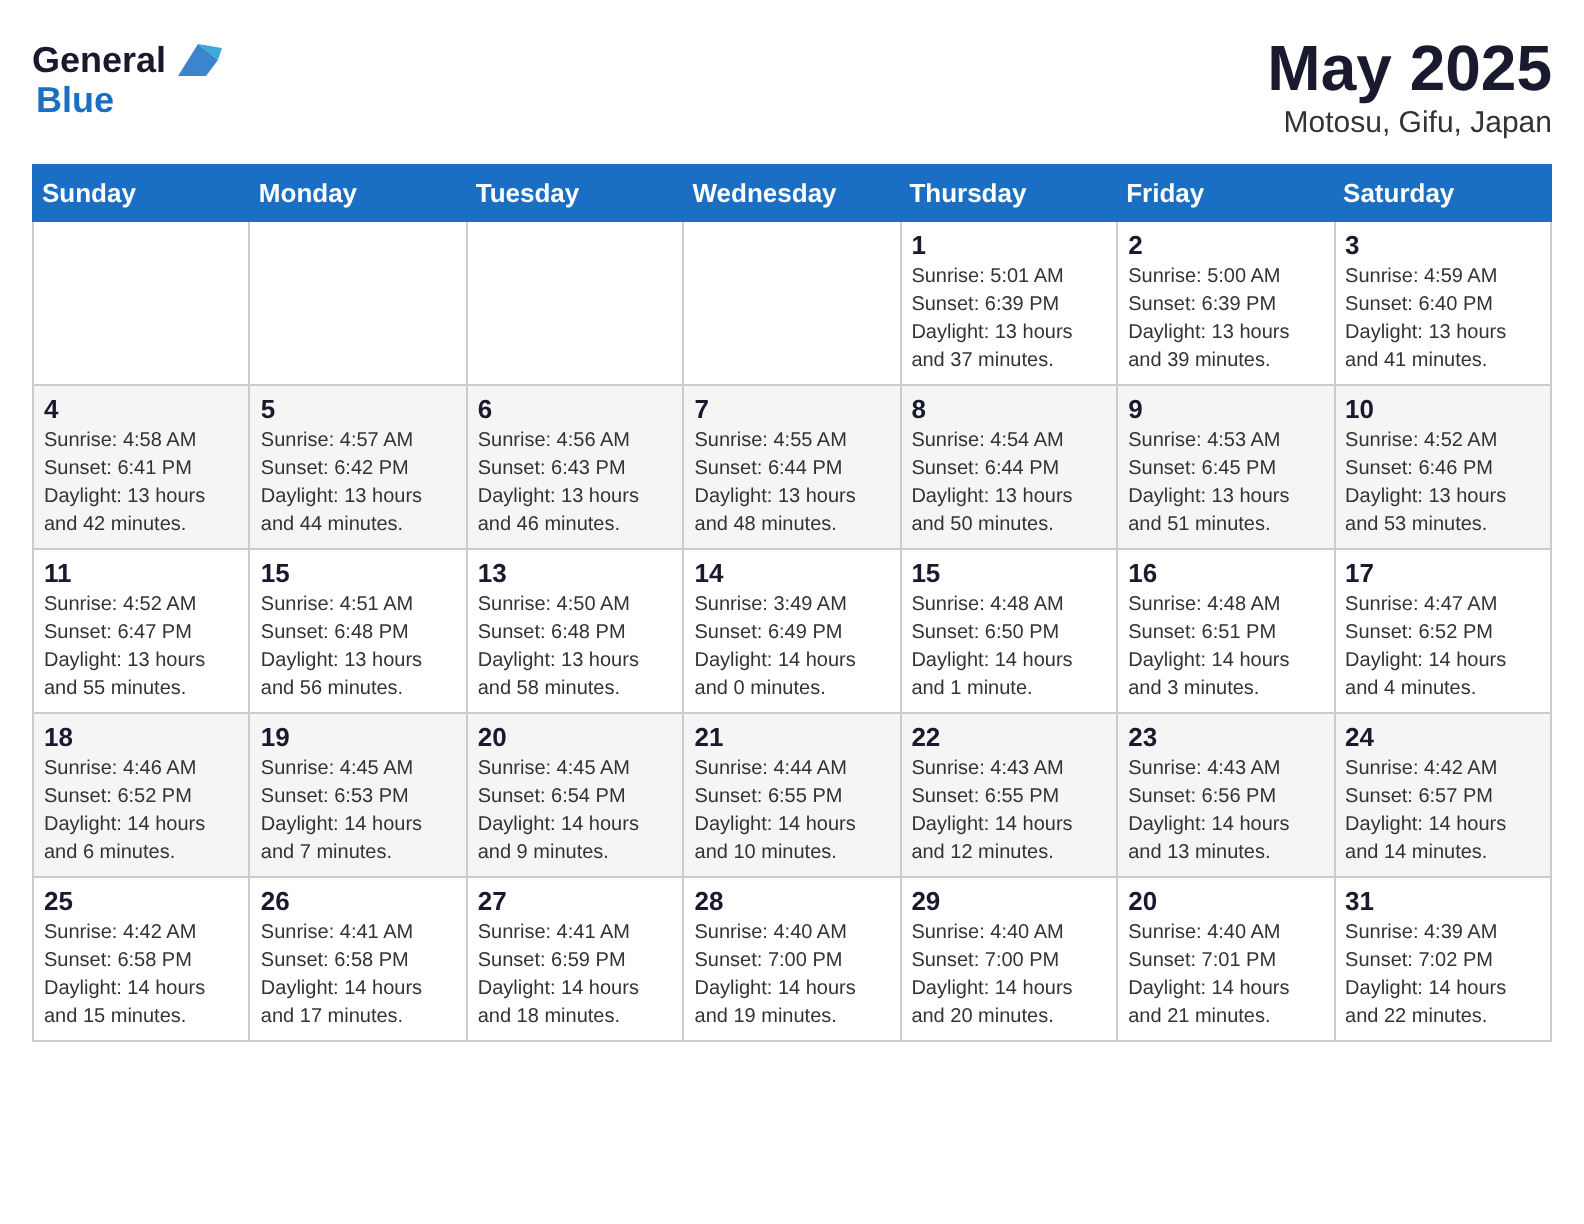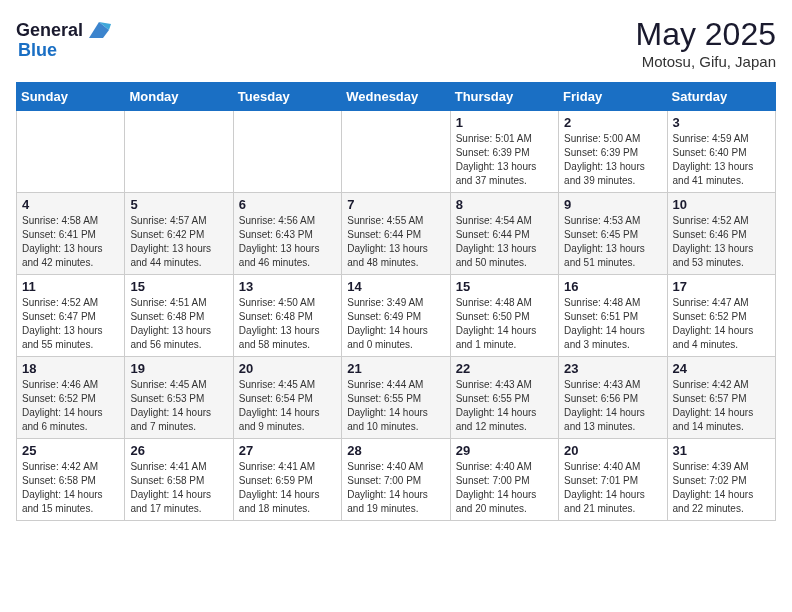--- a/index.html
+++ b/index.html
@@ -34,21 +34,21 @@
     .logo-icon {
       width: 28px;
       height: 28px;
       margin-left: 2px;
     }
     .title-area {
       text-align: right;
     }
     .month-year {
       font-size: 32px;
-      font-weight: normal;
+      font-weight: bold;
       color: #1a1a2e;
     }
     .location {
       font-size: 15px;
       color: #333;
     }
     .calendar {
       width: 100%;
       border-collapse: collapse;
       border: 1px solid #ccc;

